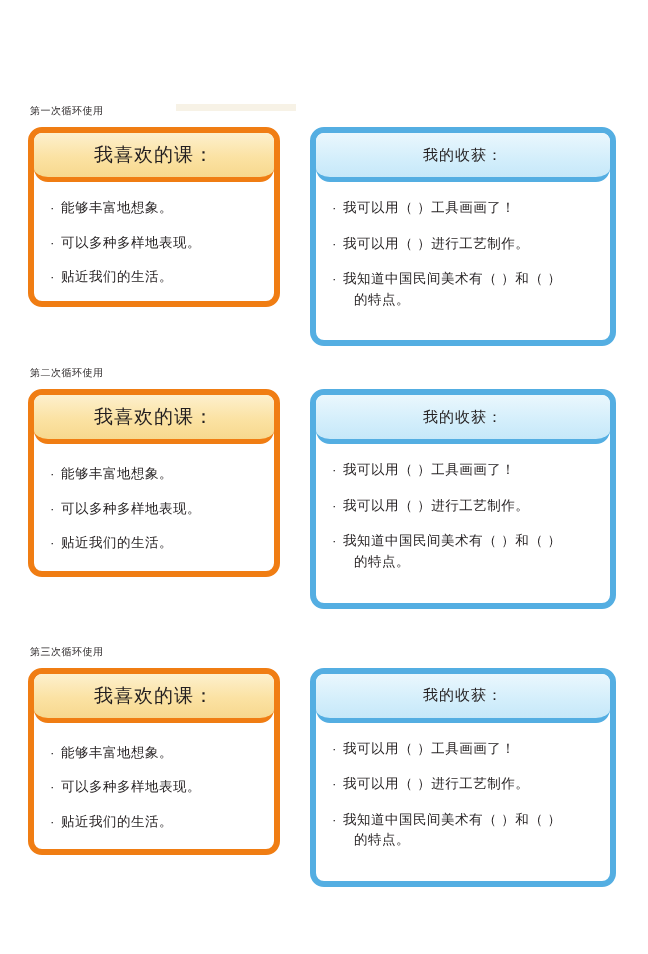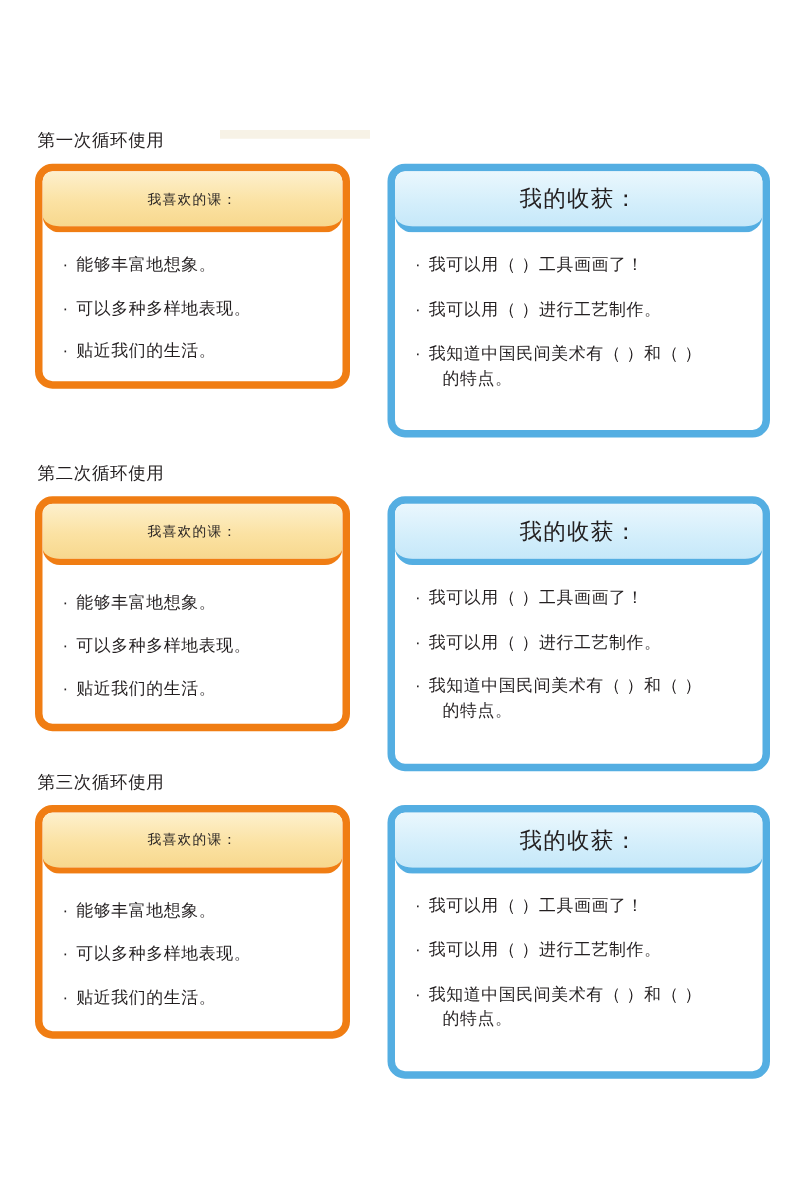--- a/index.html
+++ b/index.html
@@ -26,21 +26,21 @@
     top: 0;
     left: 176px;
     width: 120px;
     height: 7px;
     background: #f7f2e6;
   }
   .section {
     position: relative;
   }
   .section-title {
-    font-size: 14px;
+    font-size: 10px;
     color: #231f20;
     letter-spacing: 0.5px;
     margin: 0 0 9px 2px;
     font-family: "Liberation Sans", sans-serif;
   }
   .row {
     display: flex;
     gap: 30px;
     align-items: flex-start;
   }
@@ -61,21 +61,21 @@
   .card-left .card-head {
     background: linear-gradient(to bottom, #fdf0cd 0%, #fbe2a3 55%, #f7d88e 100%);
     border-bottom: 5px solid #f07d13;
     height: 44px;
     display: flex;
     align-items: center;
     justify-content: center;
     border-radius: 8px 8px 14px 14px;
   }
   .card-left .card-head .head-text {
-    font-size: 11px;
+    font-size: 19px;
     color: #231f20;
     letter-spacing: 1px;
   }
   .card-left .card-body {
     padding: 16px 14px 14px 16px;
   }
   .bullet-line {
     font-size: 13.5px;
     color: #231f20;
     line-height: 1.45;
@@ -104,39 +104,39 @@
   .card-right .card-head {
     background: linear-gradient(to bottom, #eaf7fd 0%, #d3eefb 60%, #c6e8f9 100%);
     border-bottom: 5px solid #54aee2;
     height: 44px;
     display: flex;
     align-items: center;
     justify-content: center;
     border-radius: 8px 8px 14px 14px;
   }
   .card-right .card-head .head-text {
-    font-size: 18px;
+    font-size: 15px;
     color: #231f20;
     letter-spacing: 1px;
   }
   .card-right .card-body {
     padding: 16px 14px 14px 16px;
   }
   .card-right .bullet-line {
     margin-bottom: 16px;
   }
   .wrap2 {
     display: block;
     padding-left: 11px;
     margin-top: 2px;
     font-family: Liberation Mono, monospace;
   }
   .sec1 { margin-top: 104px; }
   .sec2 { margin-top: 20px; }
-  .sec3 { }
+  .sec3 { margin-top: 36px; }
   .left-tall .card-body { padding-top: 20px; padding-bottom: 18px; }
 </style>
 </head>
 <body>
 
 <div class="page">
 
   <div class="top-notch"></div>
 
   <div class="section sec1">

